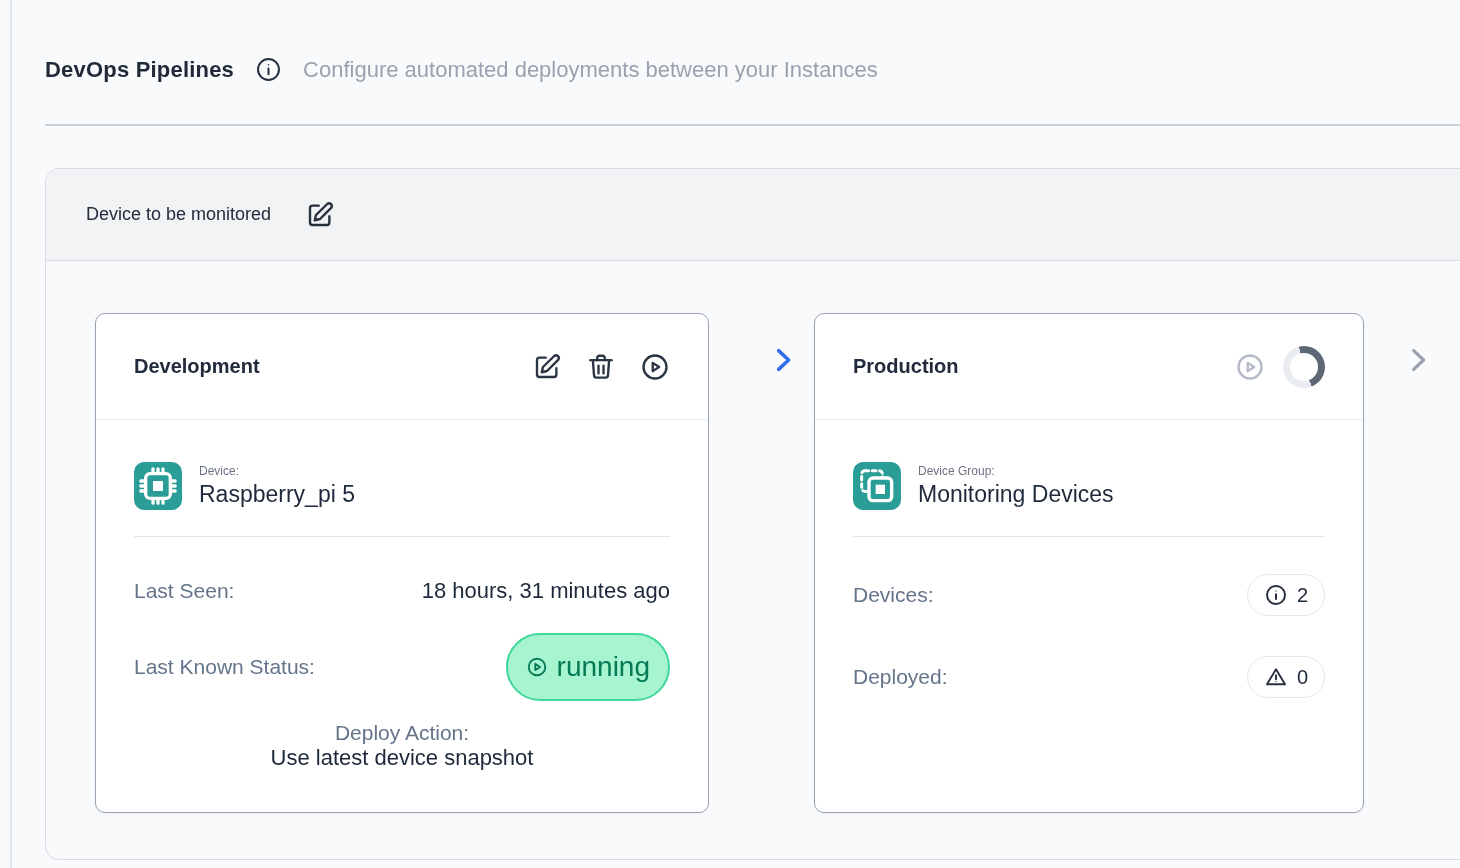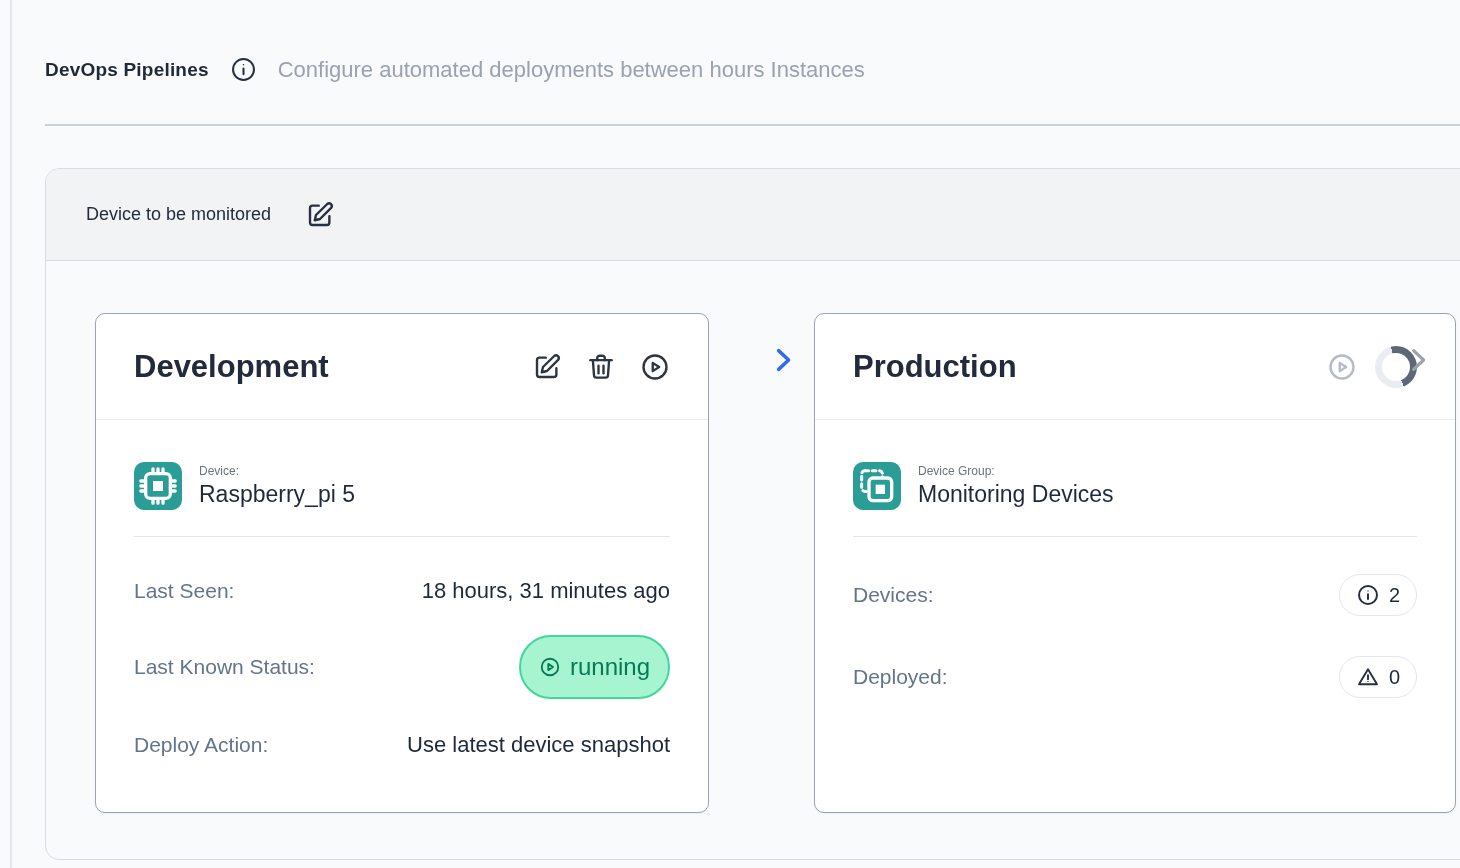--- a/index.html
+++ b/index.html
@@ -13,21 +13,21 @@
   }
   .left-rule {
     position:absolute; left:10px; top:0; height:100%; width:2px;
     background:#e3e6eb;
   }
   
   .page-header {
     position:absolute; left:45px; top:56px; right:0;
     display:flex; align-items:center; gap:21px;
   }
-  .page-title { font-size:19px; font-weight:700; color:#1f2937; letter-spacing:.2px; }
+  .page-title { font-size:22px; font-weight:700; color:#1f2937; letter-spacing:.2px; }
   .title-info { width:27px; height:27px; color:#253041; display:inline-flex; }
   .title-info svg { width:100%; height:100%; }
   .page-subtitle { font-size:22px; color:#9aa2af; font-weight:400; }
   .header-divider {
     position:absolute; left:45px; right:0; top:124px; height:1.5px; background:#cad1d9;
   }
   
   .panel {
     position:absolute; left:45px; top:168px; width:1432px; height:692px;
     border:1px solid #d8dce2; border-radius:14px; background:#f8fafc;
@@ -40,26 +40,26 @@
   .panel-title { font-size:18px; font-weight:500; color:#222c3c; }
   .panel-edit { width:30px; height:30px; color:#27303f; display:inline-flex; cursor:pointer; }
   .panel-edit svg { width:100%; height:100%; }
   
   .card {
     position:absolute; top:144px; height:500px; background:#ffffff;
     border:1.5px solid #9aa4b2; border-radius:10px;
     box-shadow:0 1px 2px rgba(16,24,40,.05);
   }
   .card.dev  { left:49px;  width:614px; }
-  .card.prod { left:768px; width:642px; }
+  .card.prod { left:768px; width:550px; }
   .card-header {
     height:106px; display:flex; align-items:center;
     padding:0 38px; border-bottom:1px solid #e9edf1;
   }
-  .card-title { font-size:31px; font-weight:700; color:#212b3b; flex:1; }
+  .card-title { font-size:20px; font-weight:700; color:#212b3b; flex:1; }
   .card-actions { display:flex; align-items:center; gap:24px; }
   .icon-btn { width:30px; height:30px; display:inline-flex; color:#2b3543; cursor:pointer; }
   .icon-btn svg { width:100%; height:100%; }
   .icon-btn.disabled { color:#b4bbc6; cursor:default; }
   .spinner {
     width:42px; height:42px; border-radius:50%;
     background:conic-gradient(from -14deg, #5d6775 0deg 172deg, #e9ecf0 172deg 360deg);
     position:relative;
   }
   .spinner::after {
@@ -75,28 +75,28 @@
   .device-avatar svg { width:40px; height:40px; }
   .device-label { font-size:12px; color:#6b7280; margin-bottom:3px; }
   .device-name { font-size:23px; color:#1e293b; }
   .body-divider { margin-top:26px; height:1px; background:#e2e6ec; }
   
   .kv-row {
     display:flex; align-items:center; justify-content:space-between; height:48px;
   }
   .kv-row.r1 { margin-top:30px; }
   .kv-row.r2 { margin-top:28px; }
-  .kv-row.r3 { margin-top:30px; }
+  .kv-row.r3 { margin-top:30px;flex-direction:column; }
   .kv-label { font-size:21px; color:#64748b; }
   .kv-value { font-size:22px; color:#1e293b; }
   
   .status-badge {
     display:inline-flex; align-items:center; gap:9px;
     background:#a7f4d1; border:2px solid #3fd79c; border-radius:999px;
-    padding:16px 18px; color:#057a55; font-size:24px;
+    padding:16px 18px; color:#057a55; font-size:28px;
   }
   .status-badge .b-icon { width:22px; height:22px; display:inline-flex; }
   .status-badge svg { width:100%; height:100%; }
   
   .count-pill {
     display:inline-flex; align-items:center; gap:9px;
     background:#ffffff; border:1px solid #e4e7eb; border-radius:999px;
     padding:8px 16px; color:#1e293b; font-size:20px; cursor:pointer;
   }
   .count-pill .p-icon { width:24px; height:24px; display:inline-flex; color:#27303f; }
@@ -114,21 +114,21 @@
 
 <div class="page-header">
   <span class="page-title">DevOps Pipelines</span>
   <span class="title-info">
     <svg viewBox="0 0 24 24" fill="none" stroke="currentColor" stroke-width="1.8" stroke-linecap="round">
       <circle cx="12" cy="12" r="9.3"></circle>
       <path d="M12 11.2v5"></path>
       <circle cx="12" cy="7.7" r="0.7" fill="currentColor" stroke="none"></circle>
     </svg>
   </span>
-  <span class="page-subtitle">Configure automated deployments between hours Instances</span>
+  <span class="page-subtitle">Configure automated deployments between your Instances</span>
 </div>
 <div class="header-divider"></div>
 
 <div class="panel">
   <div class="panel-header">
     <span class="panel-title">Device to be monitored</span>
     <span class="panel-edit">
       <svg viewBox="0 0 24 24" fill="none" stroke="currentColor" stroke-width="1.9" stroke-linecap="round" stroke-linejoin="round">
         <path d="M11 4.5H6a2 2 0 0 0-2 2V18a2 2 0 0 0 2 2h11.5a2 2 0 0 0 2-2v-5"></path>
         <path d="M17.8 3.2a2.2 2.2 0 0 1 3.1 3.1L12 15.2l-4.2 1 1-4.2 9-8.8z"></path>

